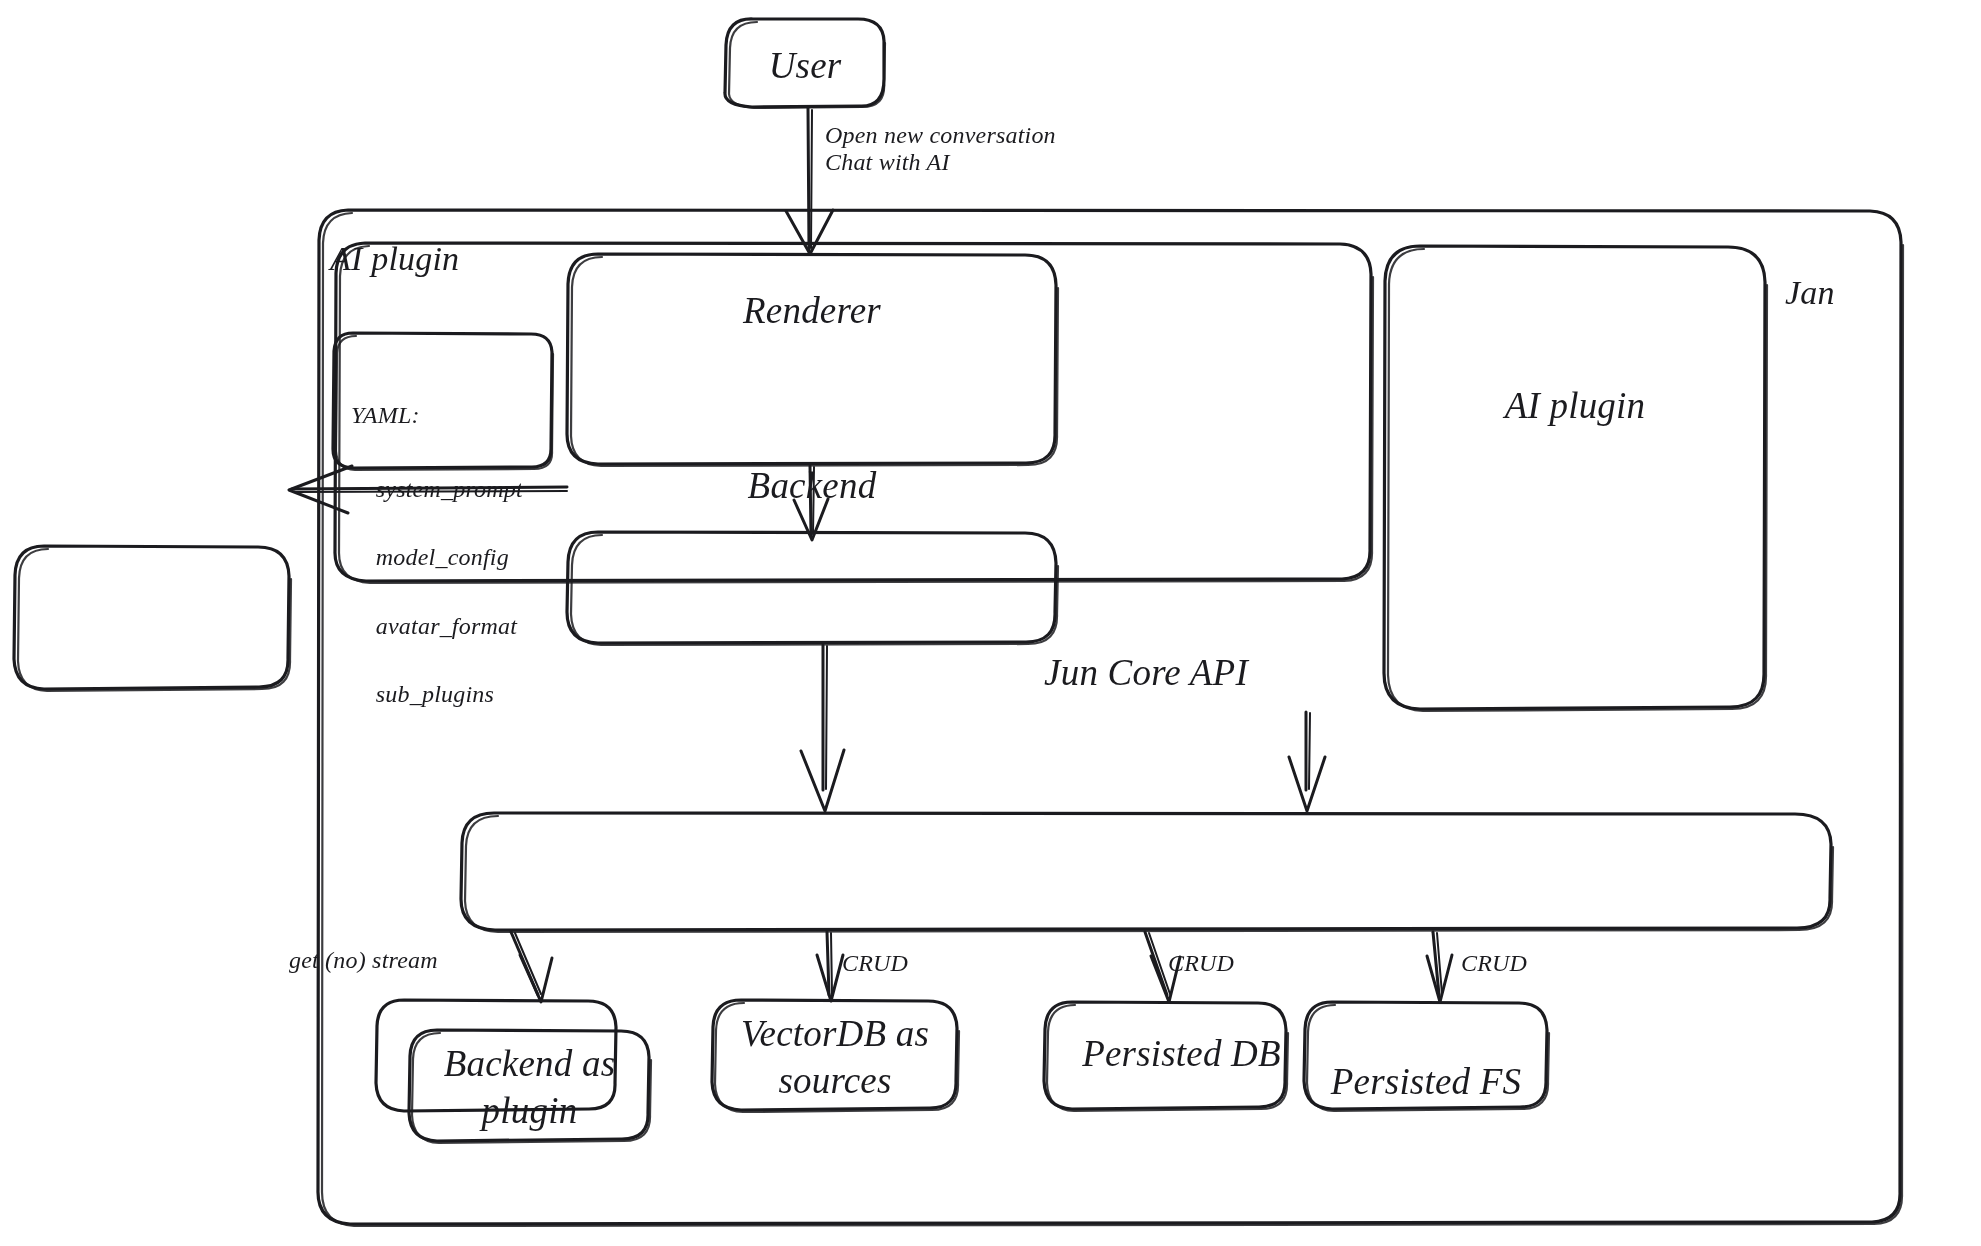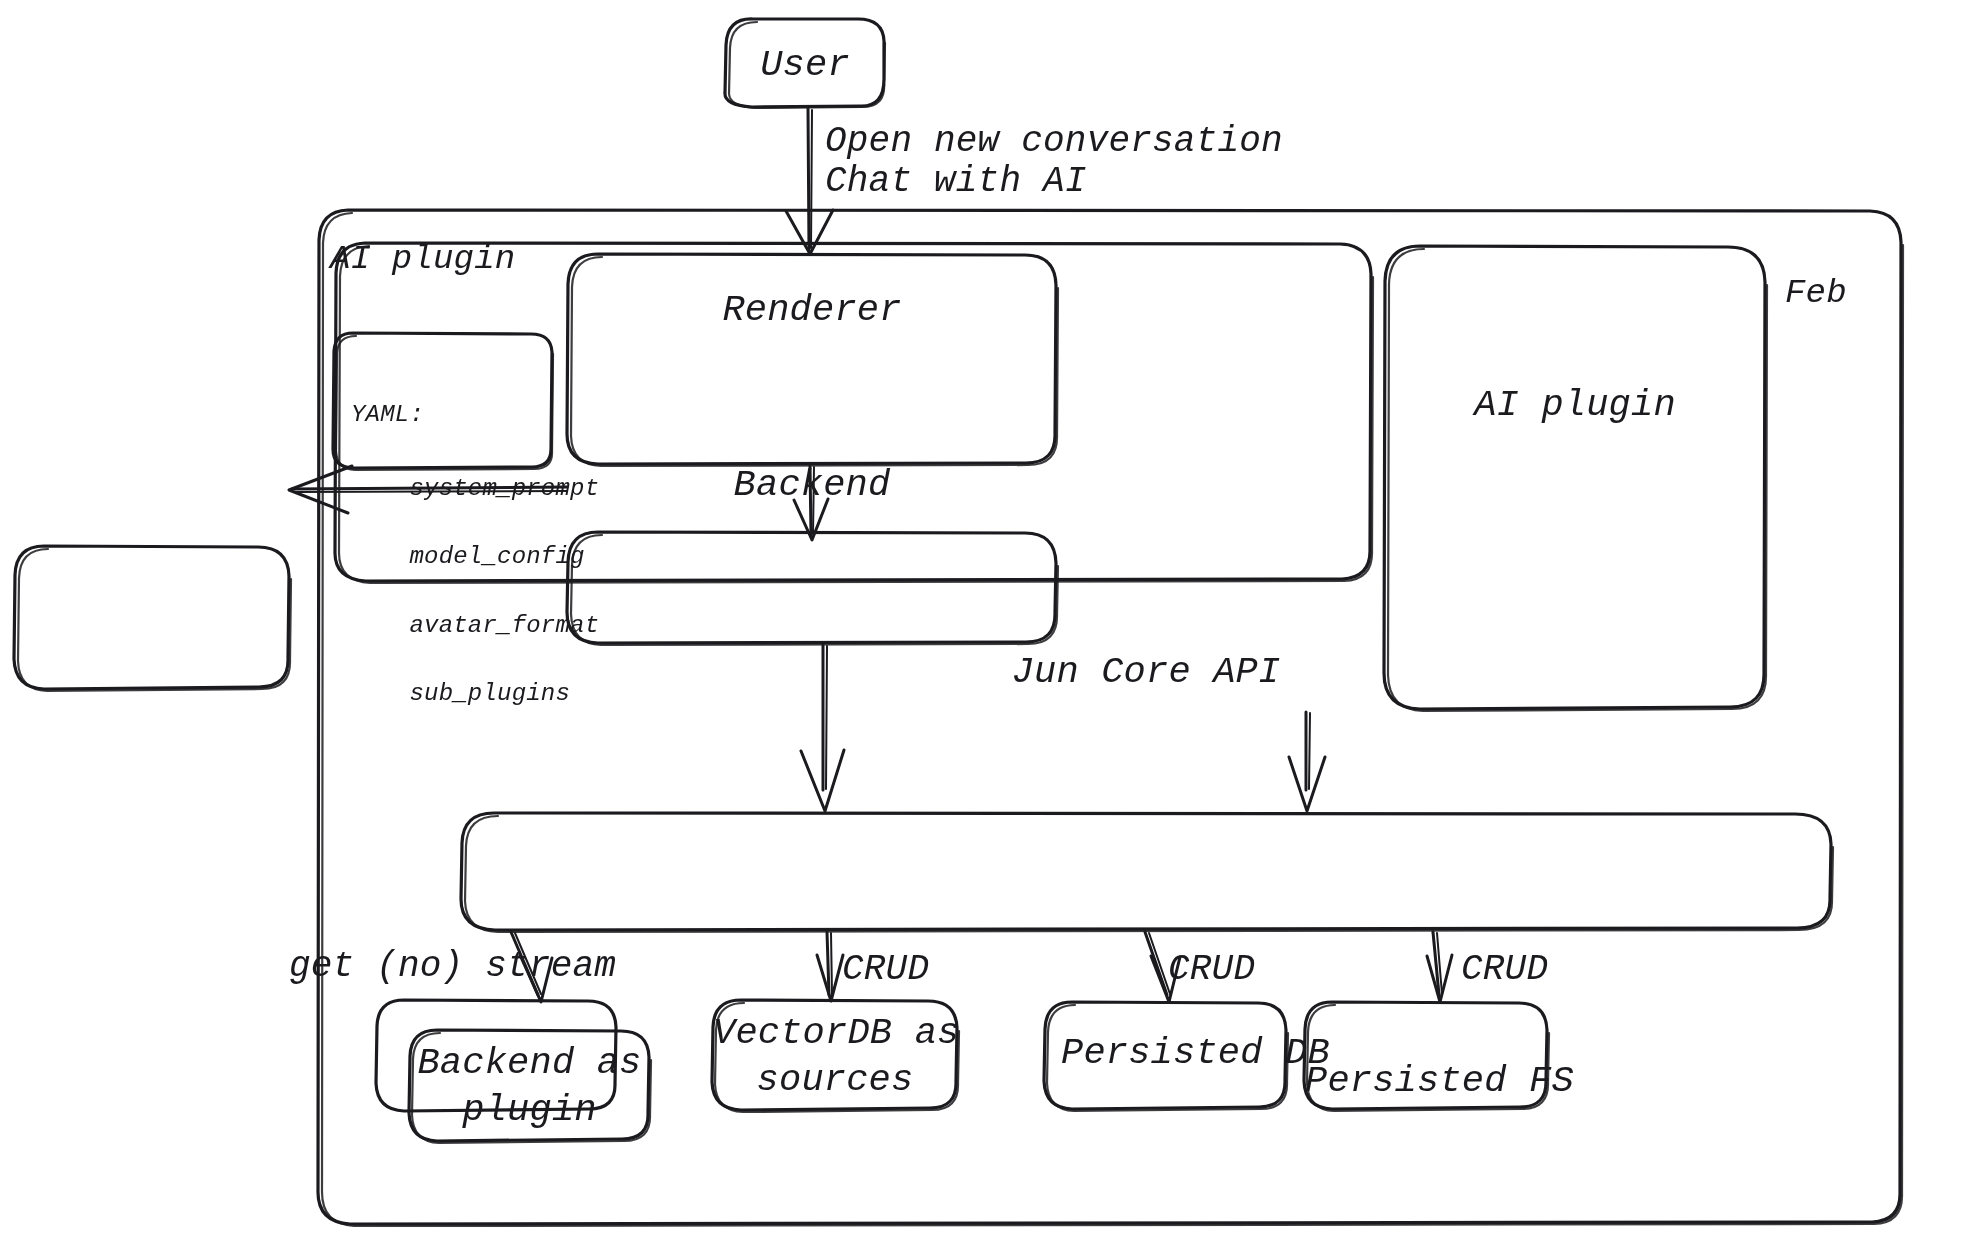--- a/index.html
+++ b/index.html
@@ -31,38 +31,38 @@
   }
   .box-stroke { stroke-width: 3.2; }
   .box-stroke-2 { stroke-width: 2.2; opacity: 0.85; }
   .conn { stroke-width: 3.0; }
   .conn-thin { stroke-width: 2.0; }
   .arrowhead { stroke-width: 3.0; fill: none; }
 
   .lbl {
     position: absolute;
     color: #1b1b1f;
-    font-family: Liberation Mono, monospace;
+    font-family: Liberation Serif, serif;
     white-space: pre;
     line-height: 1.12;
     letter-spacing: 0.2px;
     -webkit-font-smoothing: antialiased;
   }
   .lbl-node {
     font-size: 37px;
     text-align: center;
     font-style: italic;
   }
   .lbl-node-2line { line-height: 1.28; }
   .lbl-group {
     font-size: 34px;
     font-style: italic;
   }
   .lbl-edge {
-    font-size: 36px;
+    font-size: 24px;
     font-style: italic;
   }
   .lbl-yaml {
     font-size: 24px;
     font-style: italic;
     line-height: 1.42;
   }
   .lbl-yaml .ytitle { display:block; margin-bottom: 6px; }
 </style>
 </head>
@@ -192,21 +192,21 @@
     <g>
       <path class="stroke conn" d="M1433 932 L1439 995"></path>
       <path class="stroke conn-thin" d="M1437 933 L1442 994"></path>
       <path class="stroke arrowhead" d="M1427 956 L1440 1002 L1452 955"></path>
     </g>
 
   </svg>
 
   <div class="lbl lbl-node" style="left:726px; top:45px; width:158px;">User</div>
 
-  <div class="lbl lbl-group" style="left:1785px; top:274px;">Feb</div>
+  <div class="lbl lbl-group" style="left:1785px; top:274px;">Jan</div>
 
   <div class="lbl lbl-group" style="left:330px; top:240px;">AI plugin</div>
 
   <div class="lbl lbl-yaml" style="left:351px; top:330px; width:200px;">
     <span class="ytitle">YAML:</span>
     <span>system_prompt</span><br>
     <span>model_config</span><br>
     <span>avatar_format</span><br>
     <span>sub_plugins</span>
   </div>

